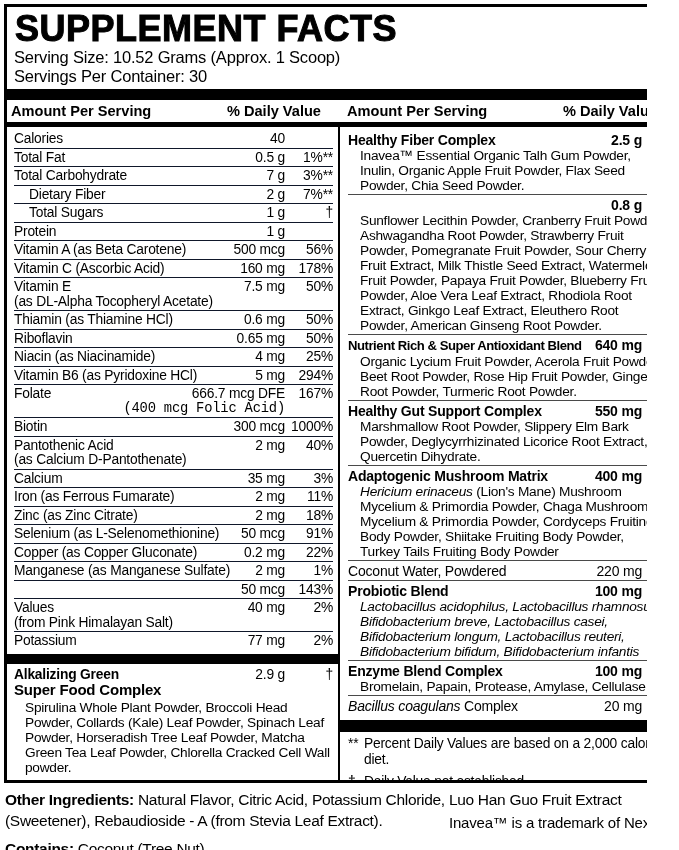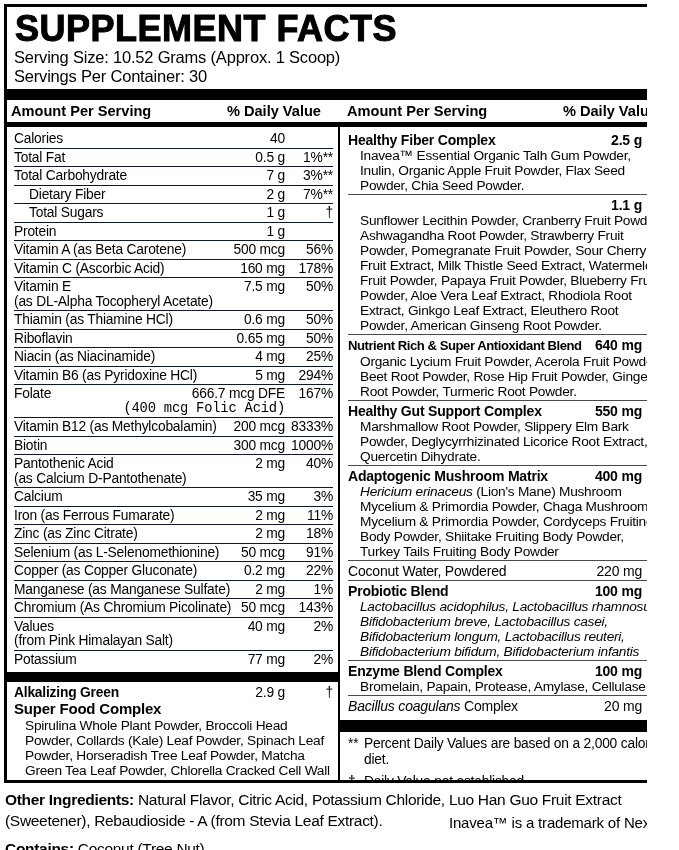--- a/index.html
+++ b/index.html
@@ -177,27 +177,20 @@
             <div class="lrow">
               <div class="lline">
                 <span class="lname">Folate</span>
                 <span class="lamt">666.7 mcg DFE</span>
                 <span class="ldv">167%</span>
               </div>
               <div class="lamt2">(400 mcg Folic Acid)</div>
             </div>
             <div class="lrow">
               <div class="lline">
-                <span class="lname">Vitamin B12 (as Methylcobalamin)</span>
-                <span class="lamt">200 mcg</span>
-                <span class="ldv">8333%</span>
-              </div>
-            </div>
-            <div class="lrow">
-              <div class="lline">
                 <span class="lname">Biotin</span>
                 <span class="lamt">300 mcg</span>
                 <span class="ldv">1000%</span>
               </div>
             </div>
             <div class="lrow">
               <div class="lline">
                 <span class="lname">Pantothenic Acid</span>
                 <span class="lamt">2 mg</span>
                 <span class="ldv">40%</span>
@@ -241,21 +234,20 @@
             </div>
             <div class="lrow">
               <div class="lline">
                 <span class="lname">Manganese (as Manganese Sulfate)</span>
                 <span class="lamt">2 mg</span>
                 <span class="ldv">1%</span>
               </div>
             </div>
             <div class="lrow">
               <div class="lline">
-                <span class="lname">Chromium (As Chromium Picolinate)</span>
                 <span class="lamt">50 mcg</span>
                 <span class="ldv">143%</span>
               </div>
             </div>
             <div class="lrow">
               <div class="lline">
                 <span class="lname">Values</span>
                 <span class="lamt">40 mg</span>
                 <span class="ldv">2%</span>
               </div>
@@ -286,21 +278,21 @@
             <div class="rrow first">
               <div class="rline b">
                 <span class="rname">Healthy Fiber Complex</span>
                 <span class="ramt">2.5 g</span>
                 <span class="rdv">†</span>
               </div>
               <div class="ring">Inavea™ Essential Organic Talh Gum Powder, Inulin, Organic Apple Fruit Powder, Flax Seed Powder, Chia Seed Powder.</div>
             </div>
             <div class="rrow">
               <div class="rline b cond">
-                <span class="ramt">1.1 g</span>
+                <span class="ramt">0.8 g</span>
                 <span class="rdv">†</span>
               </div>
               <div class="ring">Sunflower Lecithin Powder, Cranberry Fruit Powder, Ashwagandha Root Powder, Strawberry Fruit Powder, Pomegranate Fruit Powder, Sour Cherry Fruit Extract, Milk Thistle Seed Extract, Watermelon Fruit Powder, Papaya Fruit Powder, Blueberry Fruit Powder, Aloe Vera Leaf Extract, Rhodiola Root Extract, Ginkgo Leaf Extract, Eleuthero Root Powder, American Ginseng Root Powder.</div>
             </div>
             <div class="rrow">
               <div class="rline b cond">
                 <span class="rname">Nutrient Rich &amp; Super Antioxidant Blend</span>
                 <span class="ramt">640 mg</span>
                 <span class="rdv">†</span>
               </div>

